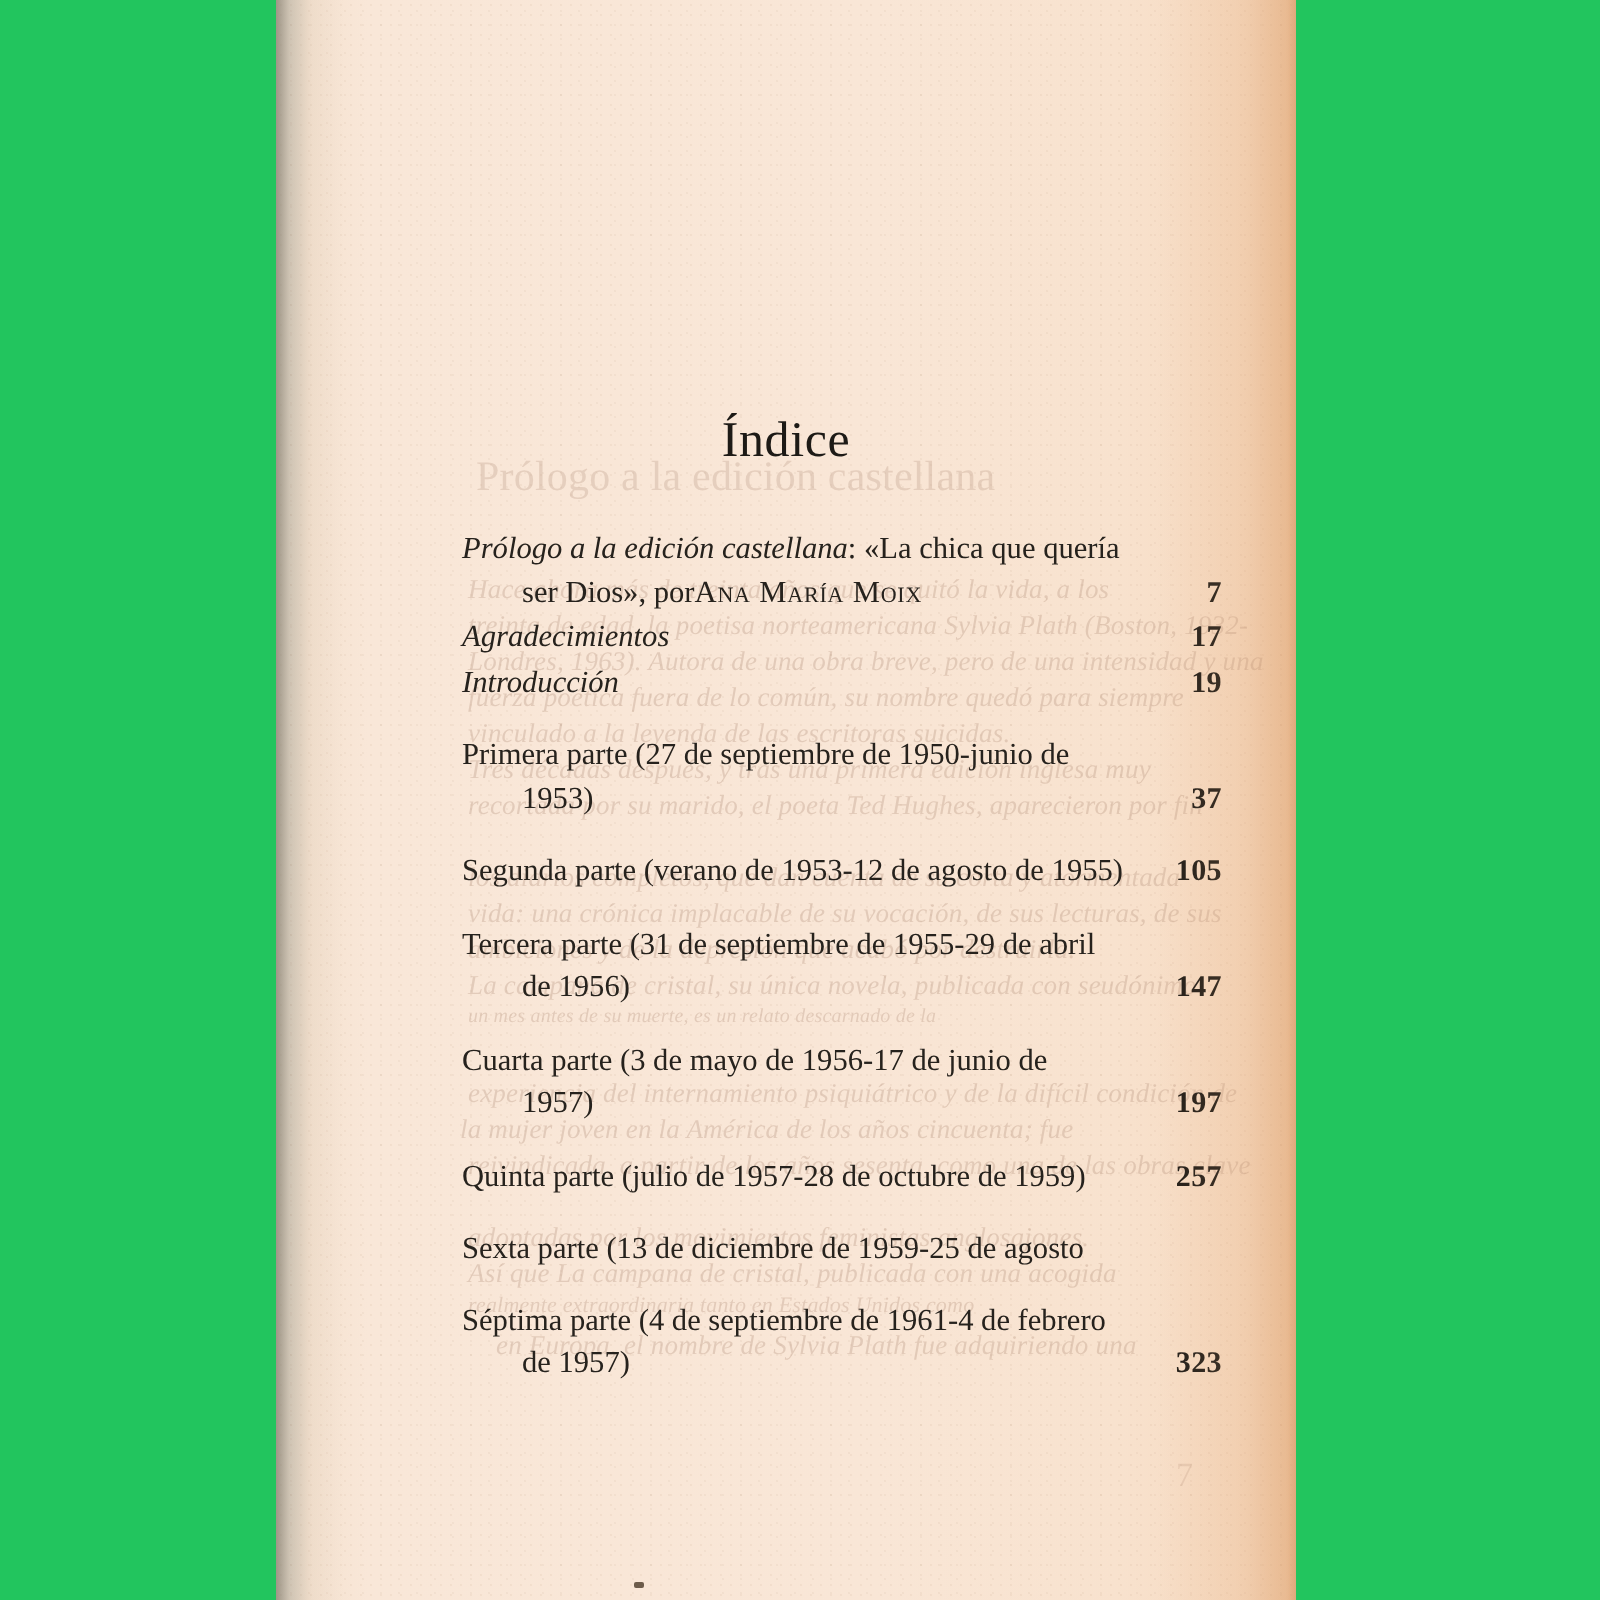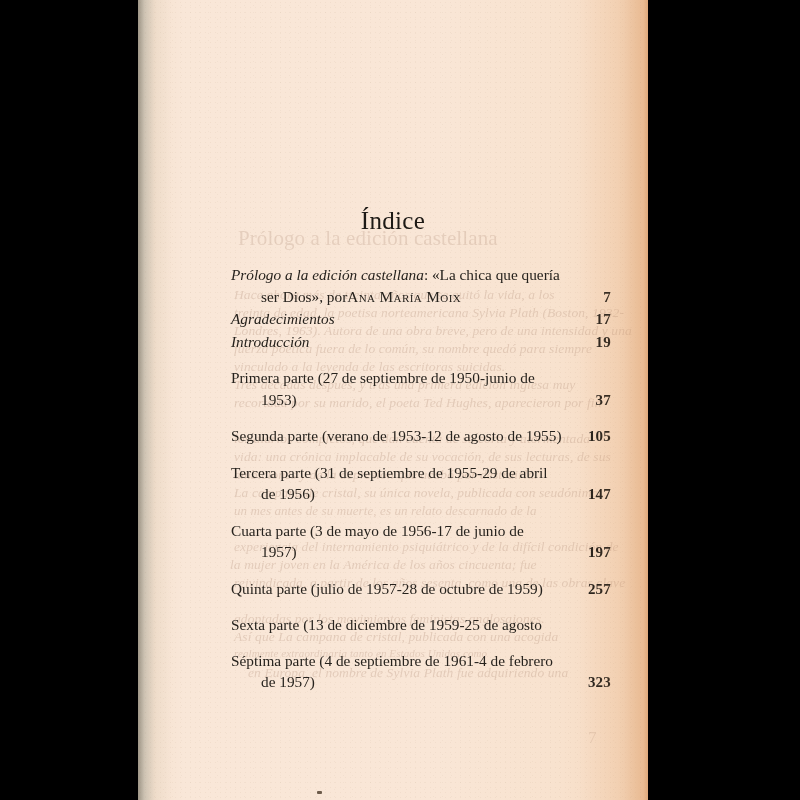--- a/index.html
+++ b/index.html
@@ -11,21 +11,21 @@
     width: 800px;
     height: 800px;
     overflow: hidden;
     font-family: "Liberation Serif", "DejaVu Serif", serif;
   }
 
   #scan {
     position: relative;
     width: 800px;
     height: 800px;
-    background: #000000;
+    background: #22c55e;
   }
 
   
   #page {
     position: absolute;
     left: 138px;
     top: 0;
     width: 510px;
     height: 800px;
     background:
@@ -101,21 +101,21 @@
   #bleed-para-2 { left: 96px; top: 305px; font-size: 13.5px; }
   #bleed-para-3 { left: 96px; top: 323px; font-size: 13.5px; }
   #bleed-para-4 { left: 96px; top: 341px; font-size: 13.5px; }
   #bleed-para-5 { left: 96px; top: 359px; font-size: 13.5px; }
   #bleed-para-6 { left: 96px; top: 377px; font-size: 13.5px; }
   #bleed-para-7 { left: 96px; top: 395px; font-size: 13.5px; }
   #bleed-para-8 { left: 96px; top: 431px; font-size: 13.5px; }
   #bleed-para-9 { left: 96px; top: 449px; font-size: 13.5px; }
   #bleed-para-10 { left: 96px; top: 467px; font-size: 13.5px; }
   #bleed-para-11 { left: 96px; top: 485px; font-size: 13.5px; }
-  #bleed-para-12 { left: 96px; top: 503px; font-size: 13px; }
+  #bleed-para-12 { left: 96px; top: 503px; font-size: 10px; }
   #bleed-para-13 { left: 96px; top: 539px; font-size: 13.5px; }
   #bleed-para-14 { left: 92px; top: 557px; font-size: 13.5px; }
   #bleed-para-15 { left: 96px; top: 575px; font-size: 13.5px; }
   #bleed-para-16 { left: 96px; top: 611px; font-size: 13.5px; }
   #bleed-para-17 { left: 96px; top: 629px; font-size: 13.5px; }
   #bleed-para-18 { left: 96px; top: 647px; font-size: 11px; }
   #bleed-para-19 { left: 110px; top: 665px; font-size: 13.5px; }
   #bleed-para-20 { left: 96px; top: 683px; font-size: 13.5px; }
   #bleed-para-21 { left: 96px; top: 701px; font-size: 13.5px; }
 

